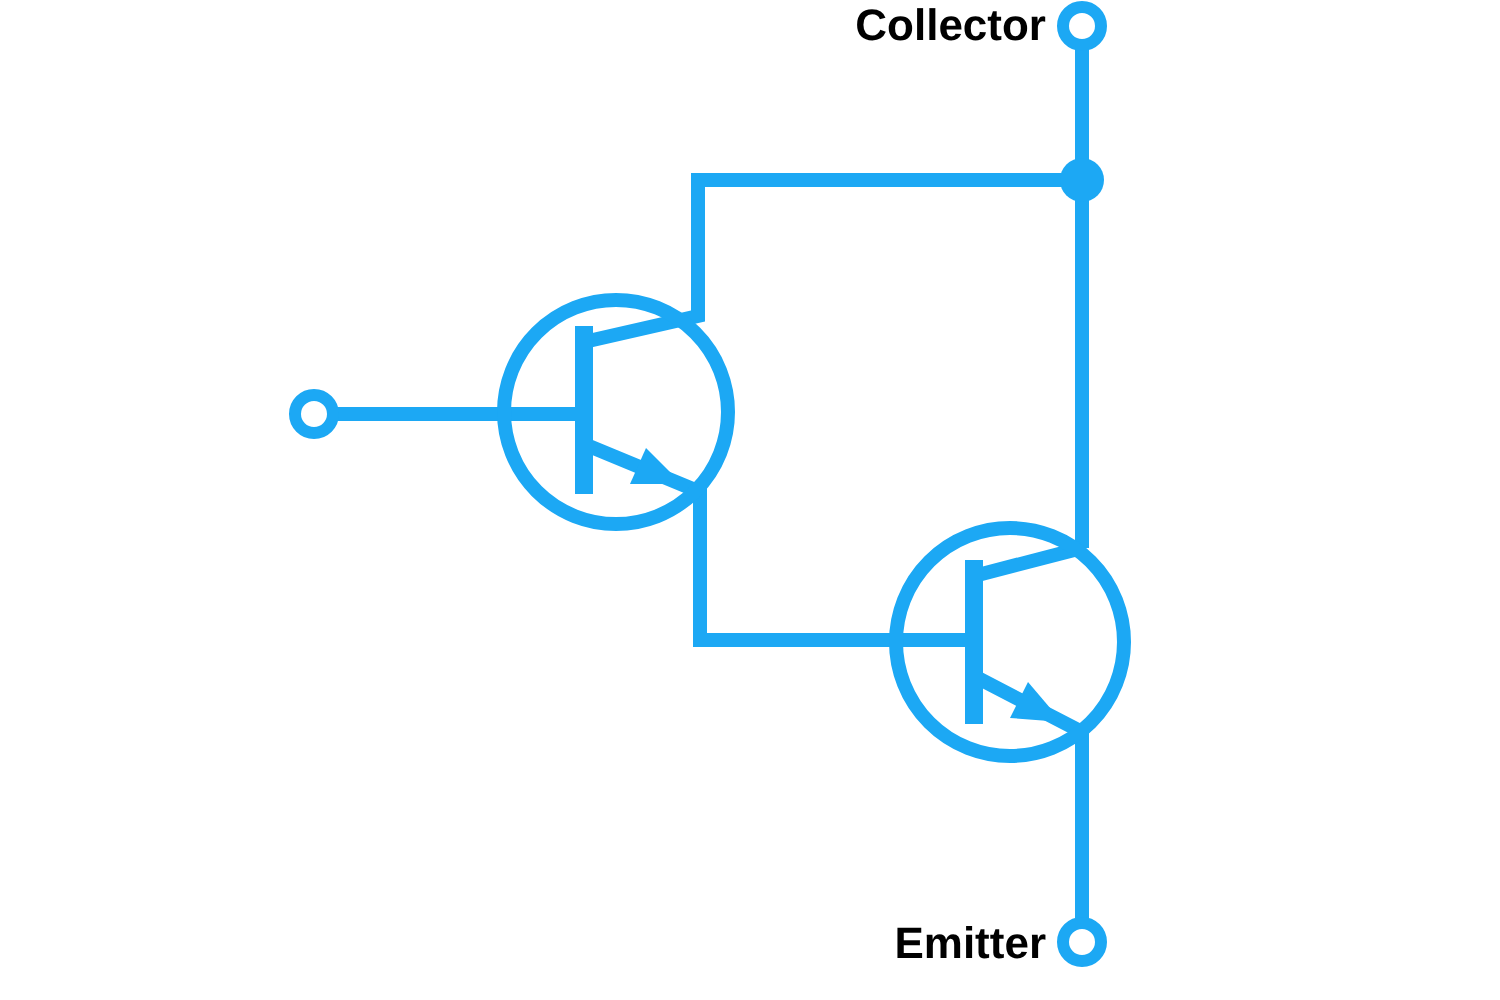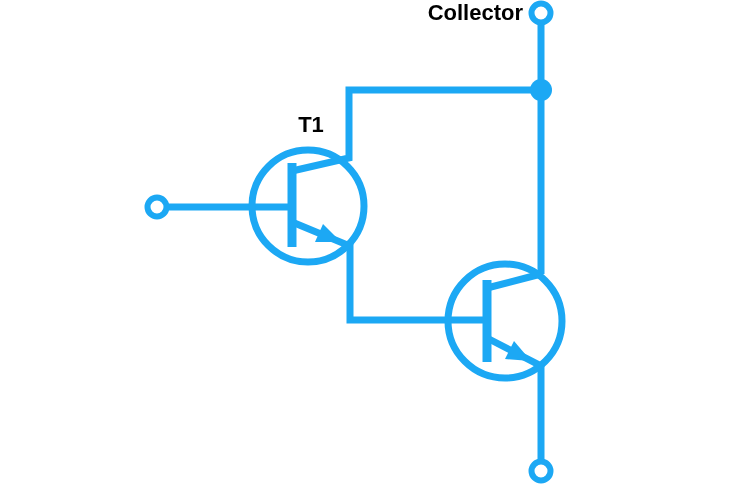--- a/index.html
+++ b/index.html
@@ -54,15 +54,15 @@
     </g>
 
     <circle class="dot" cx="541" cy="90" r="11"></circle>
 
     <circle class="terminal" cx="541" cy="13" r="9.5"></circle>
     <circle class="terminal" cx="157" cy="207" r="9.5"></circle>
     <circle class="terminal" cx="541" cy="471" r="9.5"></circle>
   </svg>
 
   <div class="label right" id="collector-label">Collector</div>
-  <div class="label center" id="t1-label">T1</div>
+  <div class="label right" id="emitter-label">Emitter</div>
 
 </div>
 
 </body></html>

